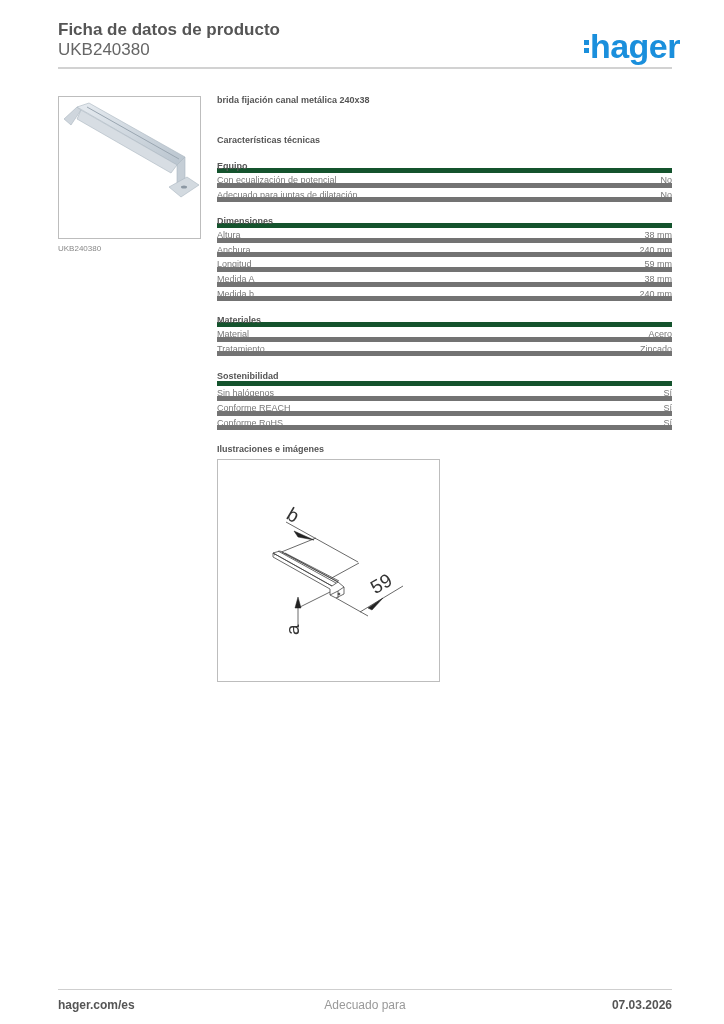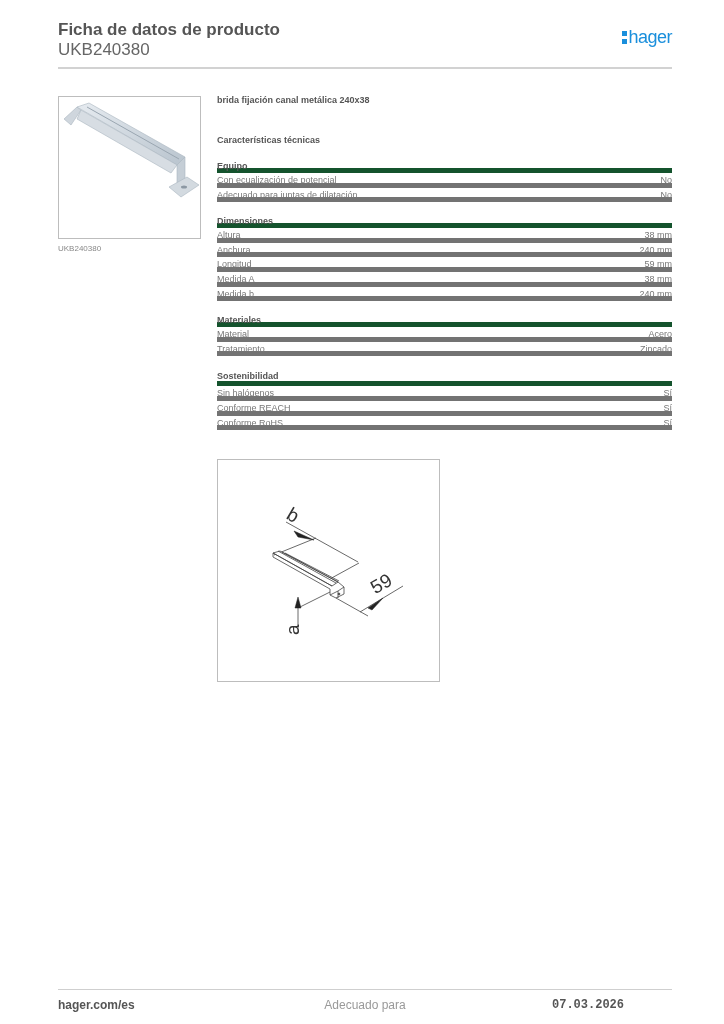--- a/index.html
+++ b/index.html
@@ -1,22 +1,22 @@
 <!DOCTYPE html>
 <html><head>
 <meta charset="utf-8">
 <style>
   * { box-sizing: border-box; margin: 0; padding: 0; }
   html, body { width: 724px; height: 1024px; background: #ffffff; }
   body { position: relative; font-family: "Liberation Sans", sans-serif; color: #555; overflow: hidden; }
 
-  .header { position: absolute; left: 58px; top: 20px; right: 52px; height: 50px; }
+  .header { position: absolute; left: 58px; top: 20px; right: 44px; height: 50px; }
   .title { font-size: 17px; font-weight: bold; color: #555; line-height: 20px; }
   .subtitle { font-size: 17px; color: #666; line-height: 19px; }
-  .logo { position: absolute; right: 0; top: 7px; font-size: 18px; font-weight: normal; color: #1a8fdc; letter-spacing: -0.5px; display: flex; align-items: center; }
+  .logo { position: absolute; right: 0; top: 7px; font-size: 34px; font-weight: bold; color: #1a8fdc; letter-spacing: -0.5px; display: flex; align-items: center; }
   .logo .dots { display: inline-flex; flex-direction: column; gap: 3px; margin-right: 1px; }
   .logo .dots span { width: 5px; height: 5px; background: #1a8fdc; display: block; }
   .header-rule { position: absolute; left: 58px; right: 52px; top: 67px; height: 2px; background: #d2d2d2; }
 
   .product-image { position: absolute; left: 58px; top: 96px; width: 143px; height: 143px; border: 1px solid #bdbdbd; background: #fff; }
   .product-caption { position: absolute; left: 58px; top: 244px; font-size: 8px; color: #888; }
 
   .content { position: absolute; left: 217px; top: 95px; width: 455px; }
   .product-name { font-size: 9px; font-weight: bold; color: #555; height: 12px; }
   .section-heading { font-size: 9px; font-weight: bold; color: #555; }
@@ -27,21 +27,21 @@
   .row { display: flex; justify-content: space-between; font-size: 9px; color: #777; height: 14.6px; line-height: 14px; border-bottom: 5px solid #737373; }
   .row .val { text-align: right; }
 
   .ill-heading { margin-top: 14px; }
   .drawing { position: absolute; left: 217px; top: 459px; width: 223px; height: 223px; border: 1px solid #bdbdbd; background: #fff; }
 
   .footer-rule { position: absolute; left: 58px; right: 52px; top: 989px; height: 1px; background: #cfcfcf; }
   .footer { position: absolute; left: 58px; right: 52px; top: 998px; font-size: 12px; display: flex; justify-content: space-between; }
   .footer .left { font-weight: bold; color: #555; width: 120px; }
   .footer .center { color: #999; }
-  .footer .right { font-weight: bold; color: #555; width: 120px; text-align: left; font-family: Liberation Mono, monospace; }
+  .footer .right { font-weight: bold; color: #555; width: 120px; text-align: right; }
 </style>
 </head>
 <body>
 
 <div class="header">
   <div class="title">Ficha de datos de producto</div>
   <div class="subtitle">UKB240380</div>
   <div class="logo">
     <span class="dots">
         <span></span>
@@ -132,20 +132,21 @@
     <div class="row">
         <span>Conforme REACH</span>
         <span class="val">Sí</span>
       </div>
     <div class="row">
         <span>Conforme RoHS</span>
         <span class="val">Sí</span>
       </div>
   </div>
 
+  <div class="section-heading ill-heading">Ilustraciones e imágenes</div>
 </div>
 
 <div class="drawing">
   <svg width="221" height="221" viewBox="0 0 221 221" fill="none" stroke="#444" stroke-width="0.8">
 
     <line x1="68" y1="62" x2="140" y2="102"></line>
     <line x1="98" y1="78" x2="56" y2="95"></line>
     <line x1="141" y1="103" x2="110" y2="120"></line>
     <polygon points="76,71 96,80 80,77" fill="#222" stroke="#222" stroke-width="0.5"></polygon>
     <text x="70" y="62" font-family="Liberation Sans, sans-serif" font-size="19" fill="#333" stroke="none" transform="rotate(30 76 55)">b</text>

